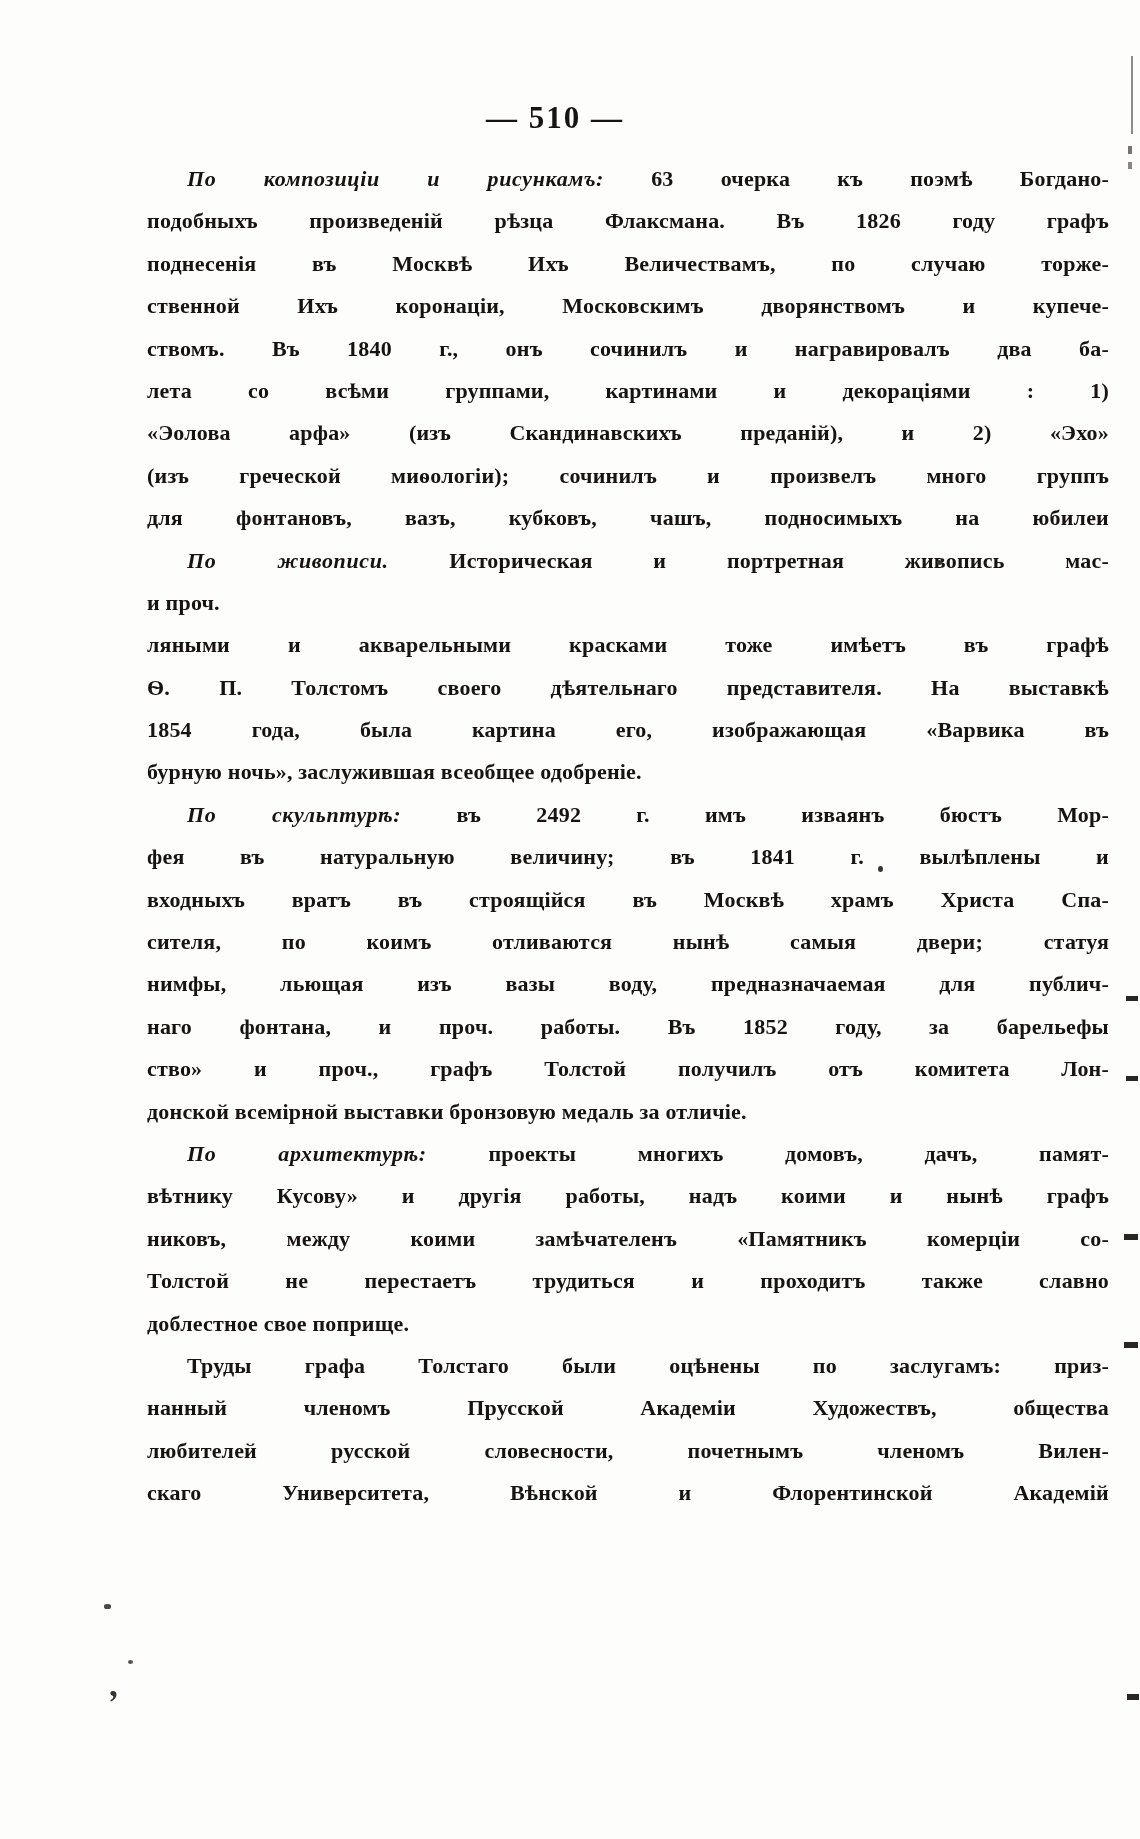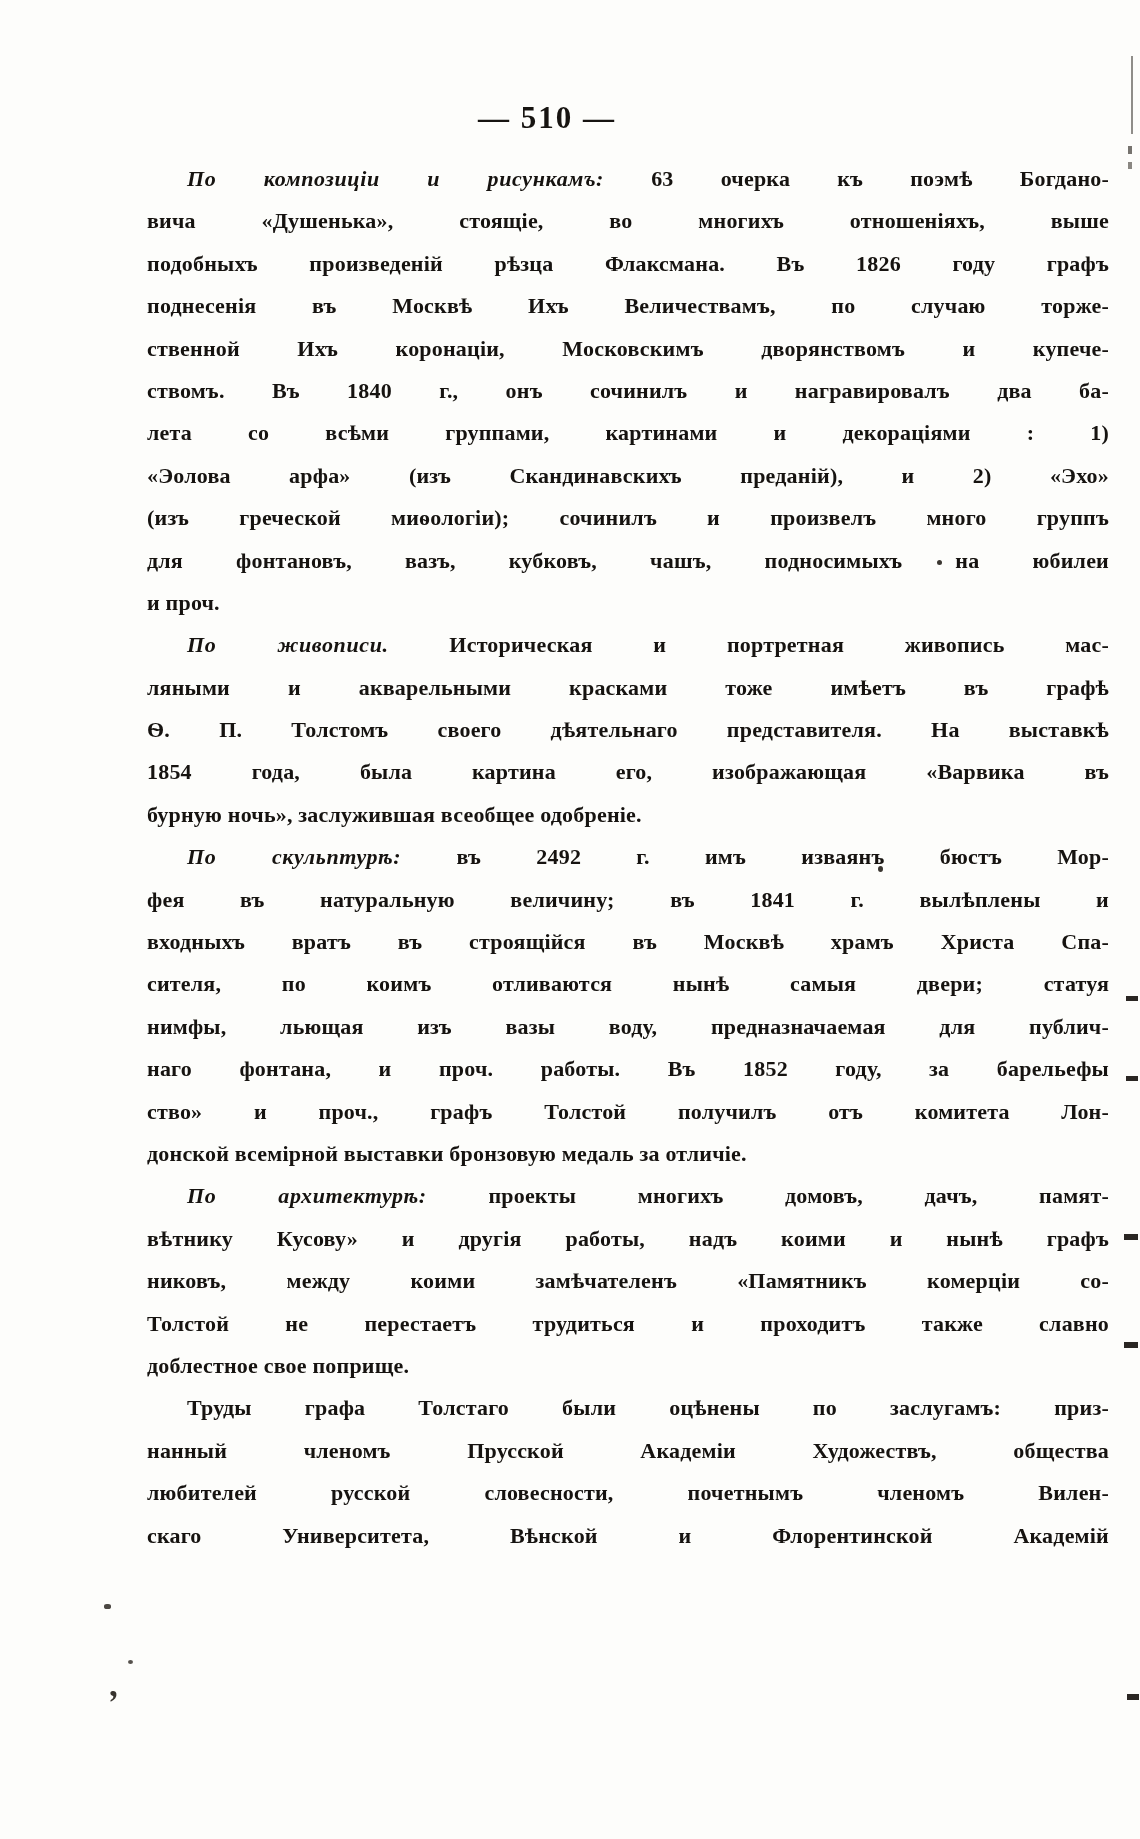--- a/index.html
+++ b/index.html
@@ -5,21 +5,21 @@
   html,body{margin:0;padding:0;}
   body{
     width:1140px;height:1839px;position:relative;
     background:#fdfdfb;
     font-family:"Liberation Serif","DejaVu Serif",serif;
     color:#161310;
     overflow:hidden;
   }
   .page{position:absolute;inset:0;}
   .page-number{
-    position:absolute;top:100px;left:322px;width:450px;
+    position:absolute;top:100px;left:330px;width:450px;
     text-align:center;font-size:31px;font-weight:700;
     letter-spacing:2px;color:#171411;
   }
   .text-block{
     position:absolute;left:147px;top:158px;width:962px;
   }
   .line{
     font-size:22px;font-weight:700;line-height:42.4px;height:42.4px;
     text-align:justify;text-align-last:justify;
     overflow:hidden;white-space:normal;
@@ -49,31 +49,30 @@
 </style>
 </head>
 <body>
 
 <div class="page">
 
   <div class="page-number">— 510 —</div>
 
   <div class="text-block">
       <div class="line indent"><em>По композиціи и рисункамъ:</em><span> 63 очерка къ поэмѣ Богдано-</span></div>
-      <div class="line"><span>вича «Душенька», стоящіе, во многихъ отношеніяхъ, выше</span></div>
       <div class="line"><span>подобныхъ произведеній рѣзца Флаксмана. Въ 1826 году графъ</span></div>
       <div class="line"><span>поднесенія въ Москвѣ Ихъ Величествамъ, по случаю торже-</span></div>
       <div class="line"><span>ственной Ихъ коронаціи, Московскимъ дворянствомъ и купече-</span></div>
       <div class="line"><span>ствомъ. Въ 1840 г., онъ сочинилъ и награвировалъ два ба-</span></div>
       <div class="line"><span>лета со всѣми группами, картинами и декораціями : 1)</span></div>
       <div class="line"><span>«Эолова арфа» (изъ Скандинавскихъ преданій), и 2) «Эхо»</span></div>
       <div class="line"><span>(изъ греческой миѳологіи); сочинилъ и произвелъ много группъ</span></div>
       <div class="line"><span>для фонтановъ, вазъ, кубковъ, чашъ, подносимыхъ на юбилеи</span></div>
+      <div class="line indent"><em>По живописи.</em><span> Историческая и портретная живопись мас-</span></div>
       <div class="line last"><span>и проч.</span></div>
-      <div class="line indent"><em>По живописи.</em><span> Историческая и портретная живопись мас-</span></div>
       <div class="line"><span>ляными и акварельными красками тоже имѣетъ въ графѣ</span></div>
       <div class="line"><span>Ѳ. П. Толстомъ своего дѣятельнаго представителя. На выставкѣ</span></div>
       <div class="line"><span>1854 года, была картина его, изображающая «Варвика въ</span></div>
       <div class="line last"><span>бурную ночь», заслужившая всеобщее одобреніе.</span></div>
       <div class="line indent"><em>По скульптурѣ:</em><span> въ 2492 г. имъ изваянъ бюстъ Мор-</span></div>
       <div class="line"><span>фея въ натуральную величину; въ 1841 г. вылѣплены и</span></div>
       <div class="line"><span>входныхъ вратъ въ строящійся въ Москвѣ храмъ Христа Спа-</span></div>
       <div class="line"><span>сителя, по коимъ отливаются нынѣ самыя двери; статуя</span></div>
       <div class="line"><span>нимфы, льющая изъ вазы воду, предназначаемая для публич-</span></div>
       <div class="line"><span>наго фонтана, и проч. работы. Въ 1852 году, за барельефы</span></div>

